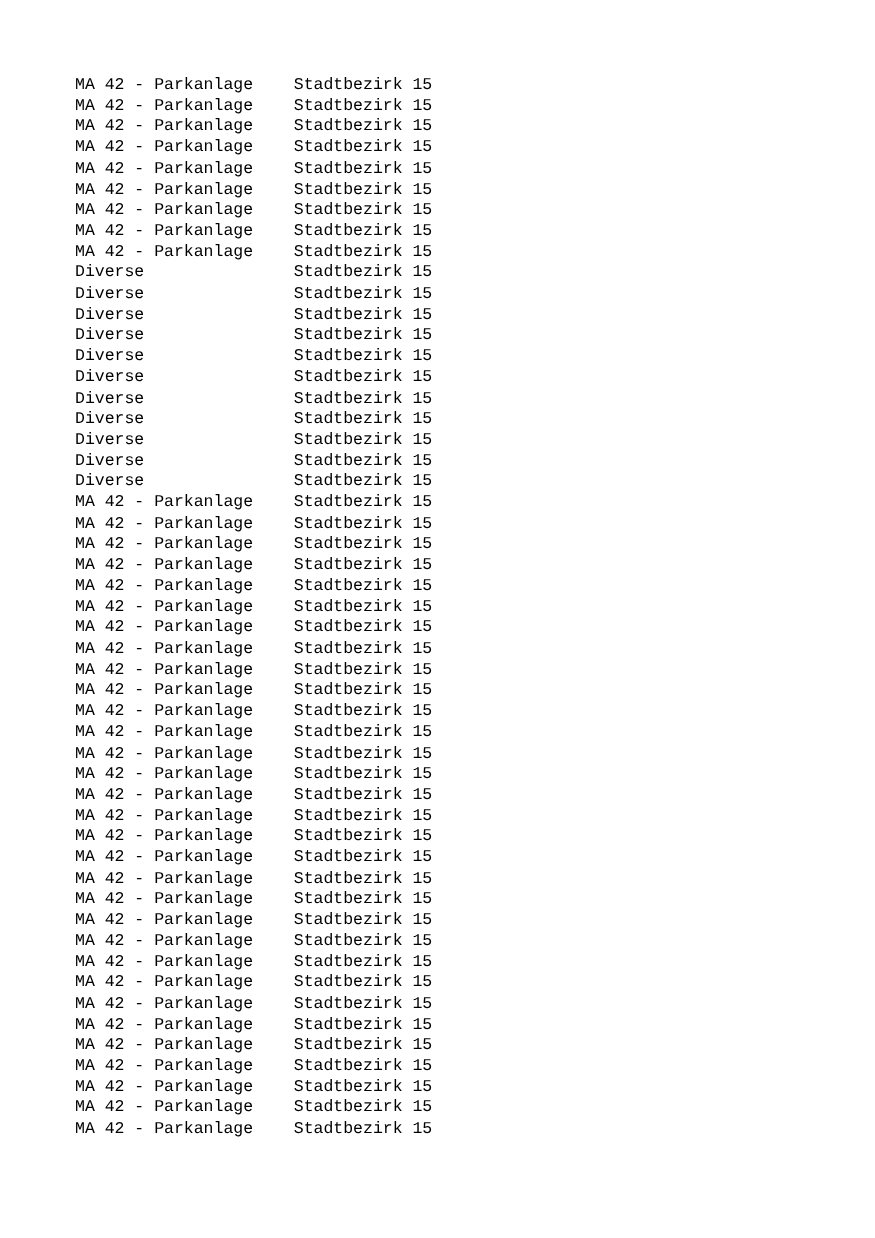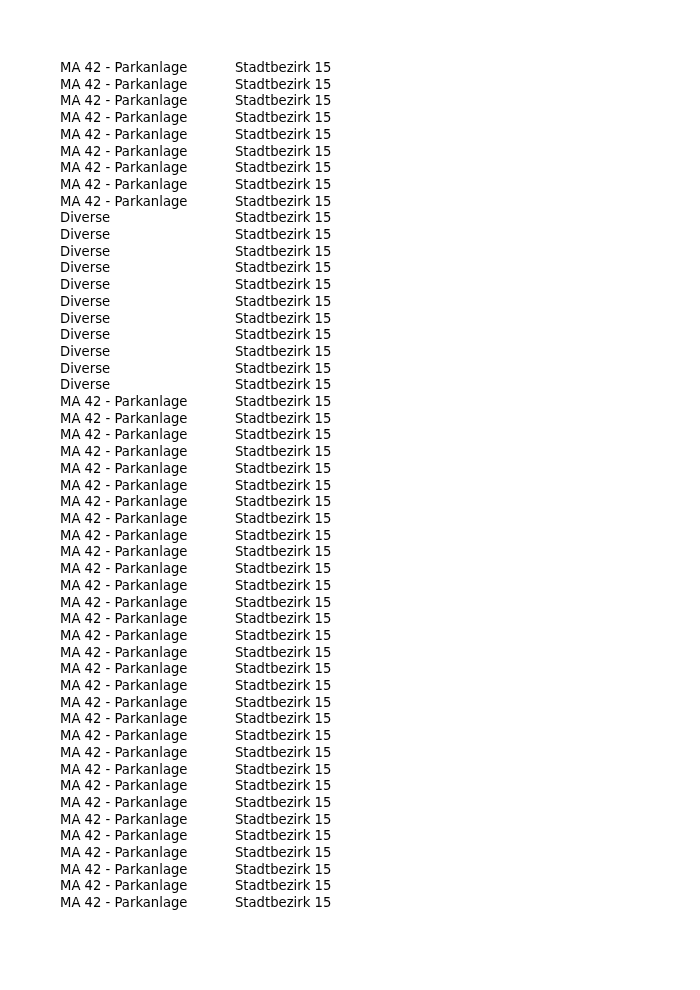--- a/index.html
+++ b/index.html
@@ -19,20 +19,21 @@
     width: 700px;
     height: 990px;
     box-sizing: border-box;
     padding: 60px 60px 0 60px;
   }
   .doc-table {
     border-collapse: collapse;
     border-spacing: 0;
     width: 100%;
     table-layout: fixed;
+    font-family: Liberation Mono, monospace;
   }
   .doc-table td {
     padding: 0;
     margin: 0;
     font-size: 13.2px;
     line-height: 16.7px;
     vertical-align: top;
     white-space: nowrap;
     border: none;
   }

